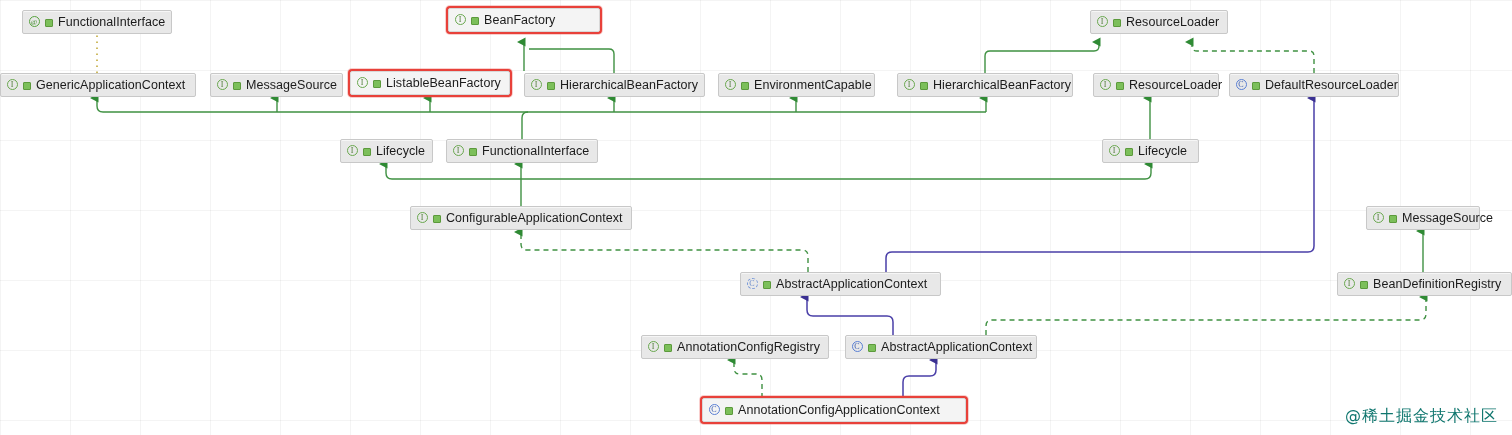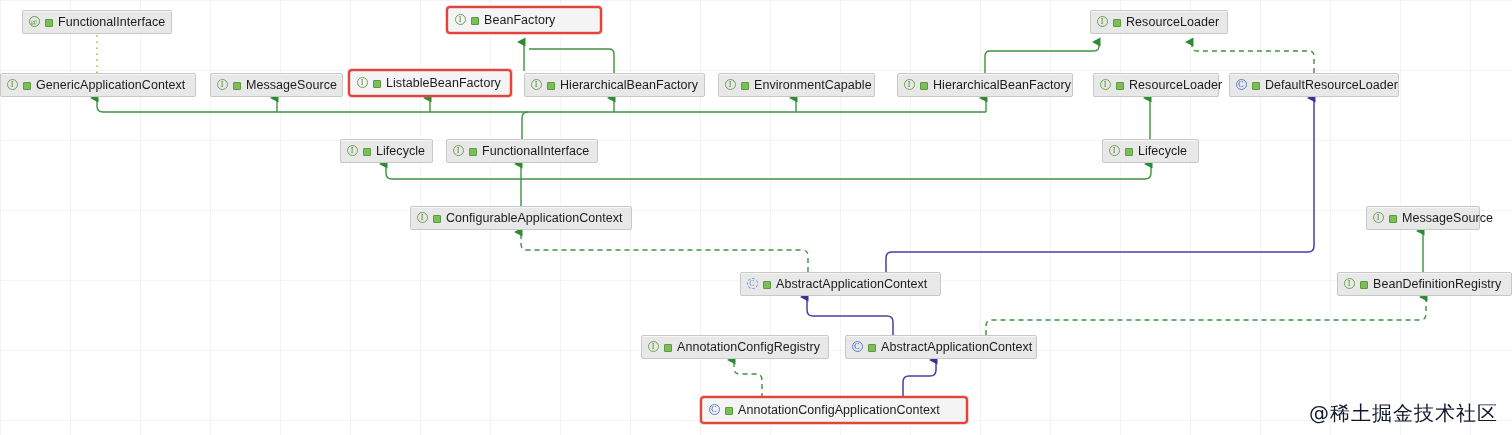--- a/index.html
+++ b/index.html
@@ -76,21 +76,21 @@
   }
 
   .node.hl{
     border:1px solid #d8d8d8;
     box-shadow:0 0 0 2px #e8413a, 0 0 0 3px rgba(232,65,58,0.25);
   }
   .node.white{background:#f4f4f4;}
 
   .watermark{
     position:absolute;right:14px;bottom:8px;
-    font-size:20px;color:#0f172a;
+    font-size:16px;color:#0f766e;
     font-family:"DejaVu Sans", sans-serif;
     letter-spacing:1px;
     user-select:none;
   }
 </style>
 </head>
 <body>
 
 <div id="grid"></div>
 

